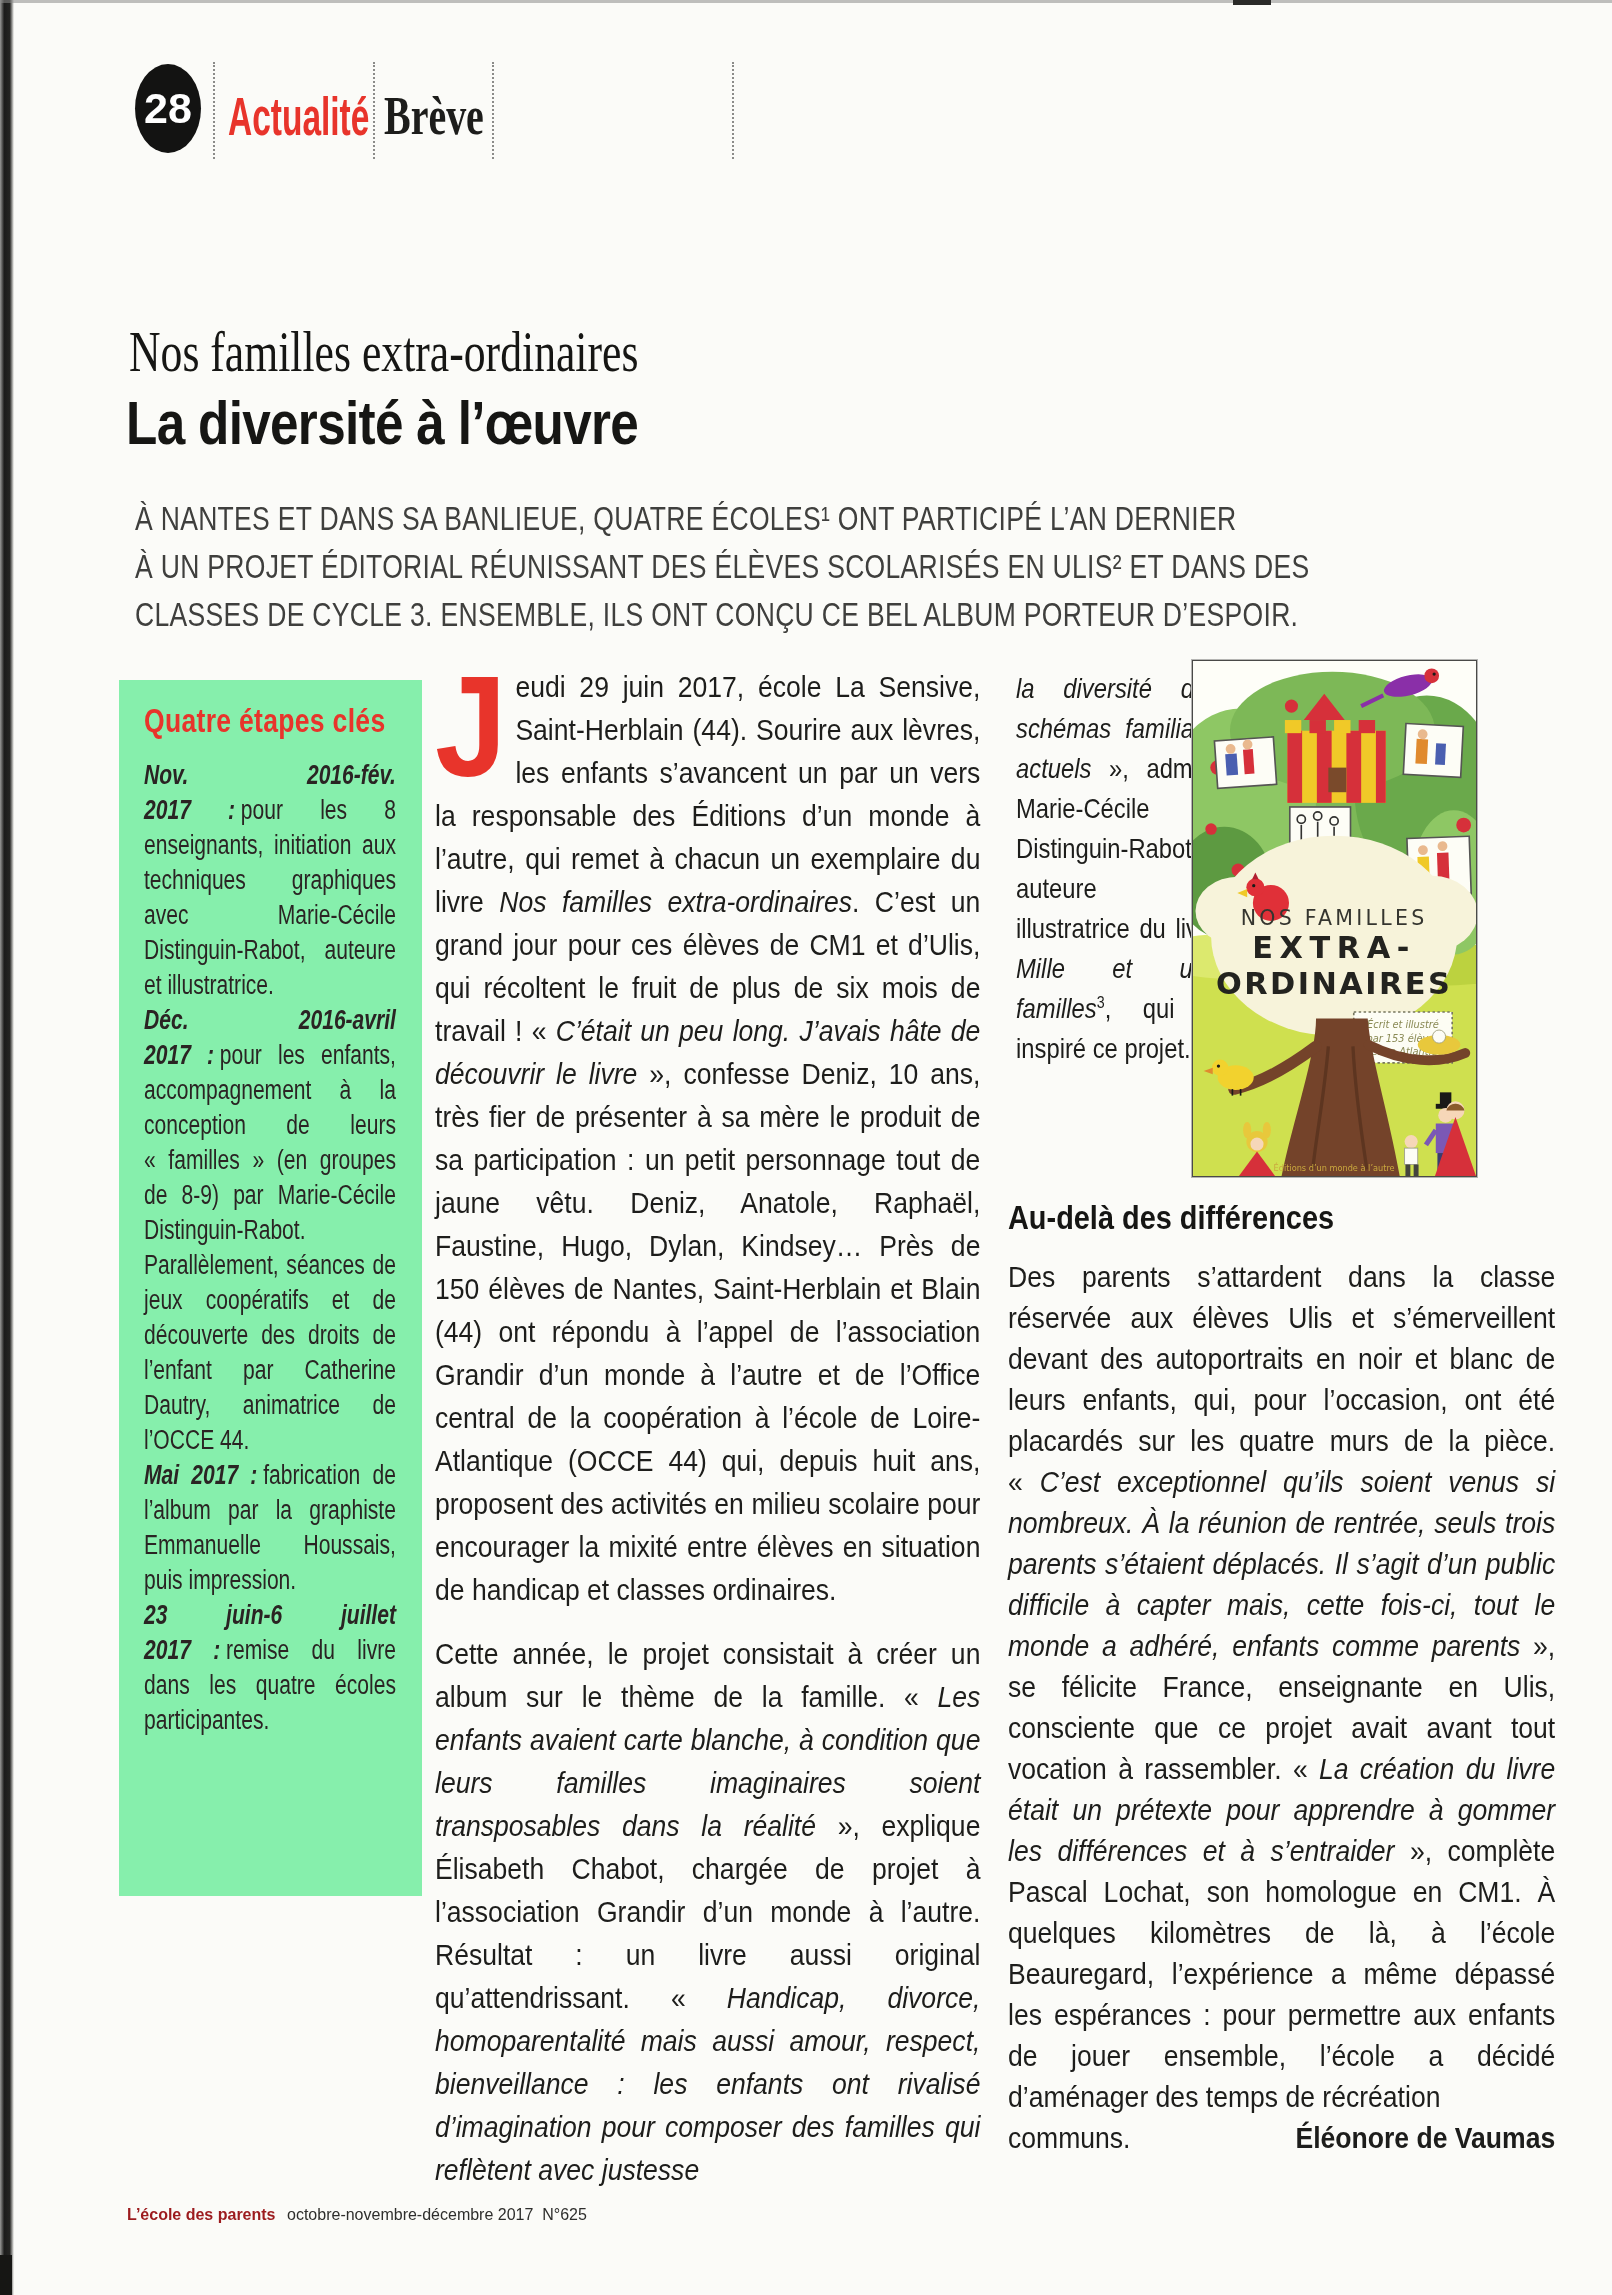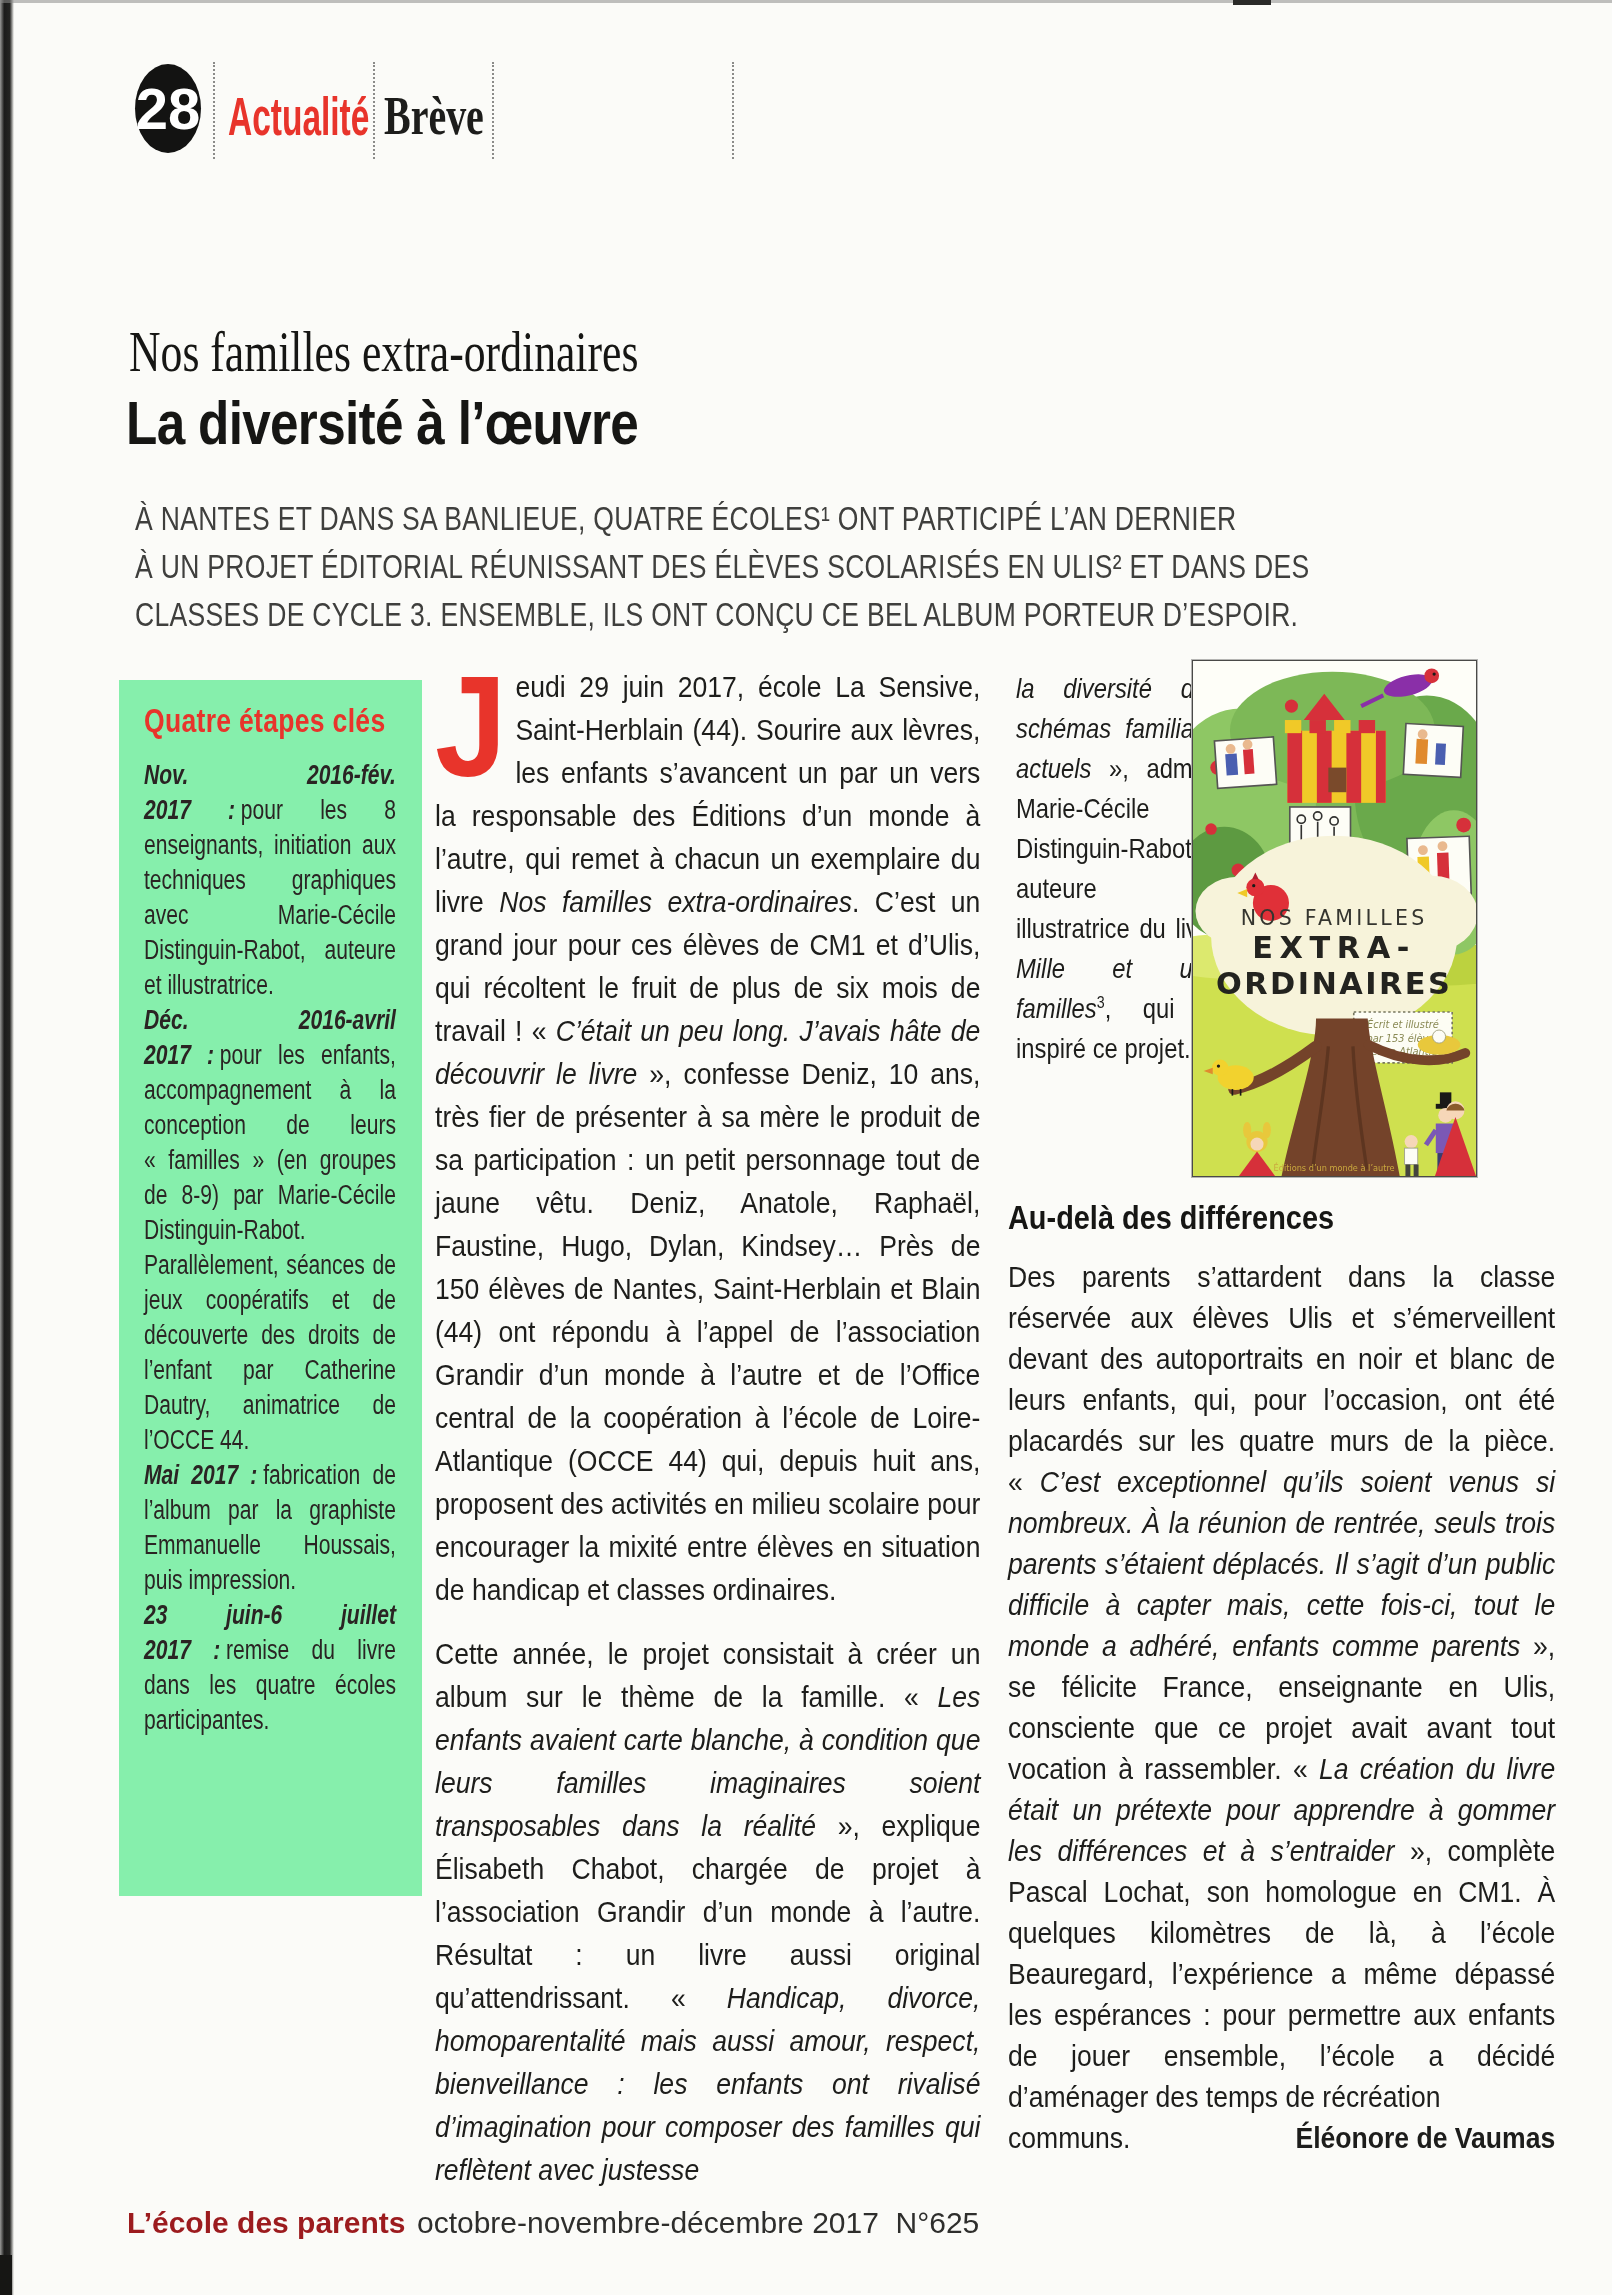--- a/index.html
+++ b/index.html
@@ -8,21 +8,21 @@
 
   
   .scan-left{position:absolute;left:0;top:0;width:14px;height:100%;
     background:linear-gradient(90deg,#9a9a98 0,#1b1b1a 30%,#242422 70%,#fbfbf8 100%);}
   .scan-top{position:absolute;left:0;top:0;width:100%;height:2.5px;background:#8c8c8a;opacity:.55;}
   .scan-corner{position:absolute;left:1233px;top:0;width:38px;height:4.9px;background:#2a2a28;}
   .scan-bl{position:absolute;left:0;top:2255px;width:11.5px;height:40px;background:#161614;}
 
   
   .pgnum{position:absolute;left:135px;top:64px;width:66px;height:89px;background:#131312;
-    border-radius:50%;color:#fff;font-weight:700;font-size:58px;text-align:center;line-height:89px;}
+    border-radius:50%;color:#fff;font-weight:700;font-size:43px;text-align:center;line-height:89px;}
   .vsep{position:absolute;top:62px;height:97px;width:0;border-left:2.5px dotted #8b8b89;}
   .section-label{position:absolute;left:228px;top:85px;font-size:54px;font-weight:800;color:#e8342b;
     transform:scaleX(.62);transform-origin:0 0;white-space:nowrap;}
   .rubric-label{position:absolute;left:384px;top:85px;font-family:"Liberation Serif",serif;
     font-size:54px;font-weight:600;color:#1d1d1b;transform:scaleX(.74);transform-origin:0 0;white-space:nowrap;}
 
   
   .kicker{position:absolute;left:129px;top:320px;font-family:"Liberation Serif",serif;font-size:56px;
     font-weight:400;color:#161614;transform:scaleX(.78);transform-origin:0 0;white-space:nowrap;}
   .title{position:absolute;left:126px;top:388px;font-size:61px;font-weight:700;color:#161614;
@@ -56,21 +56,21 @@
     outline:0.8px solid #b5b5b3;background:#e5e5e5;}
   .h2{position:absolute;left:1008px;top:1198px;font-size:34px;font-weight:700;color:#161614;
     transform:scaleX(.85);transform-origin:0 0;white-space:nowrap;}
   .colright{position:absolute;left:1008px;top:1256px;width:608px;transform:scaleX(.9);transform-origin:0 0;
     font-size:29.5px;line-height:41px;text-align:justify;}
   .colright p{margin:0;}
   .lastline{display:flex;justify-content:space-between;align-items:baseline;}
   .byline{font-weight:700;}
 
   
-  .footer{position:absolute;left:127px;top:2206px;font-size:30px;}
+  .footer{position:absolute;left:127px;top:2206px;font-size:16px;}
   .footer .mag{font-weight:700;color:#9c1b1e;}
   .footer .issue{color:#2e2e2c;margin-left:11.5px;}
 
   .it{font-style:italic;}
   sup{font-size:60%;line-height:0;vertical-align:super;}
 </style>
 </head>
 <body>
 
 <div id="page">

